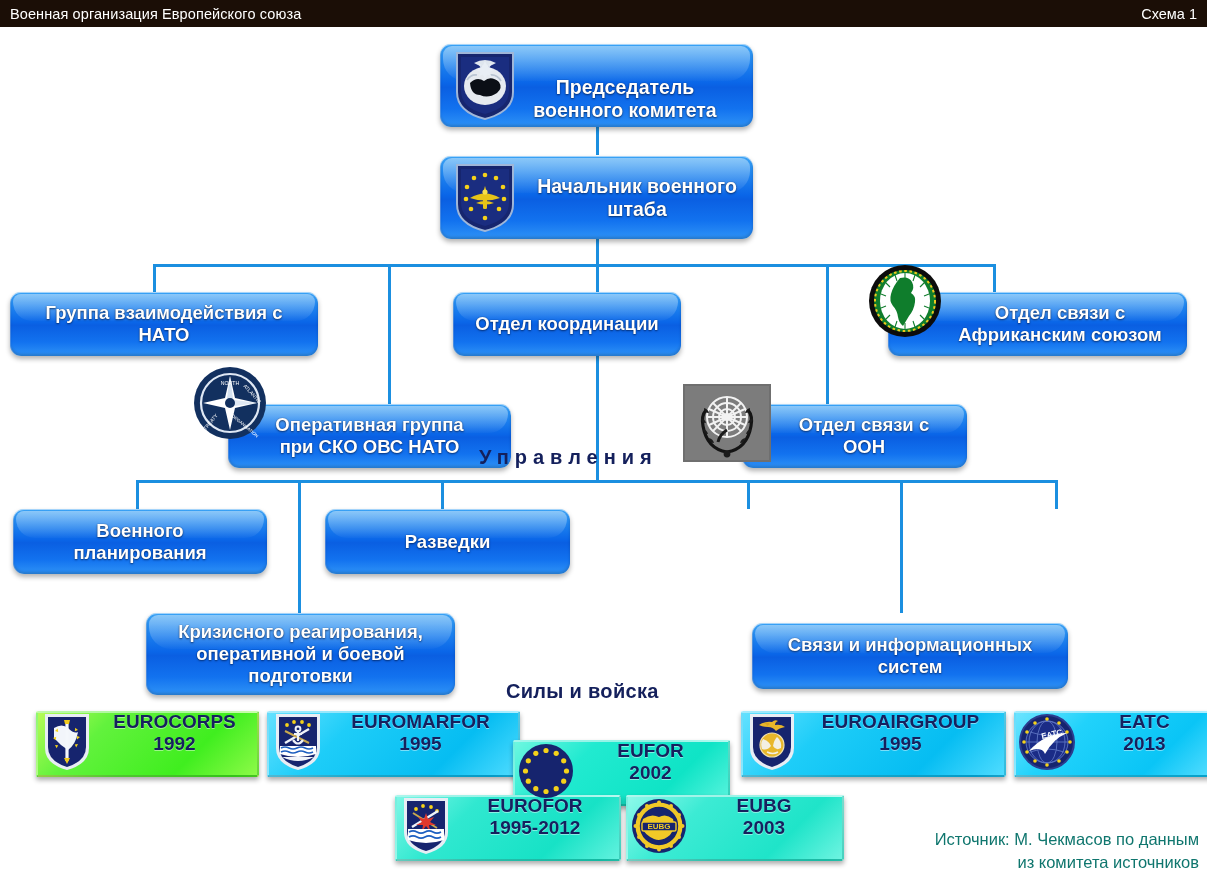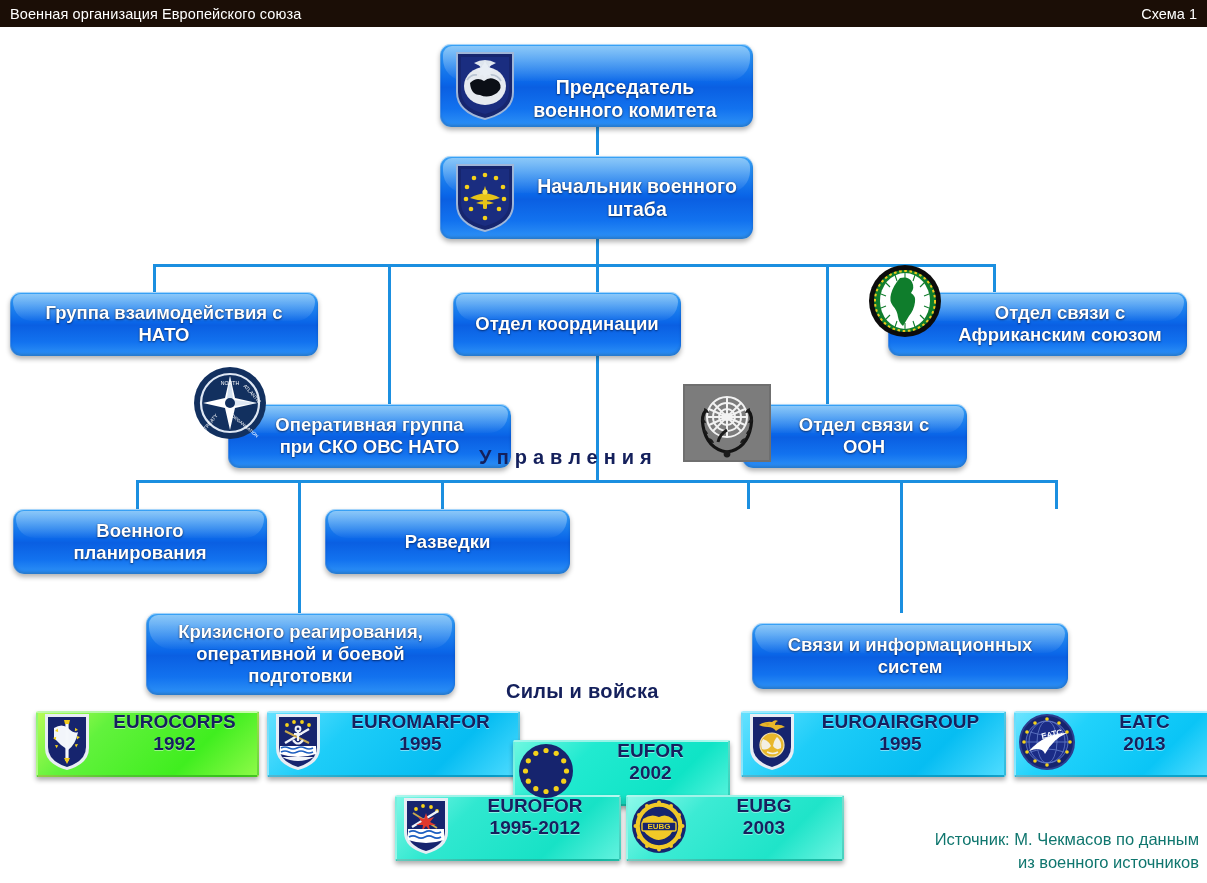--- a/index.html
+++ b/index.html
@@ -533,16 +533,16 @@
       </svg>
     </div>
     <div class="ftext">
       <span>EUBG</span>
       <span class="yr">2003</span>
     </div>
   </div>
 
   <div id="source-note">
     <div>Источник: М. Чекмасов по данным</div>
-    <div>из военного источников</div>
+    <div>из комитета источников</div>
   </div>
 
 </div>
 
 </body></html>

